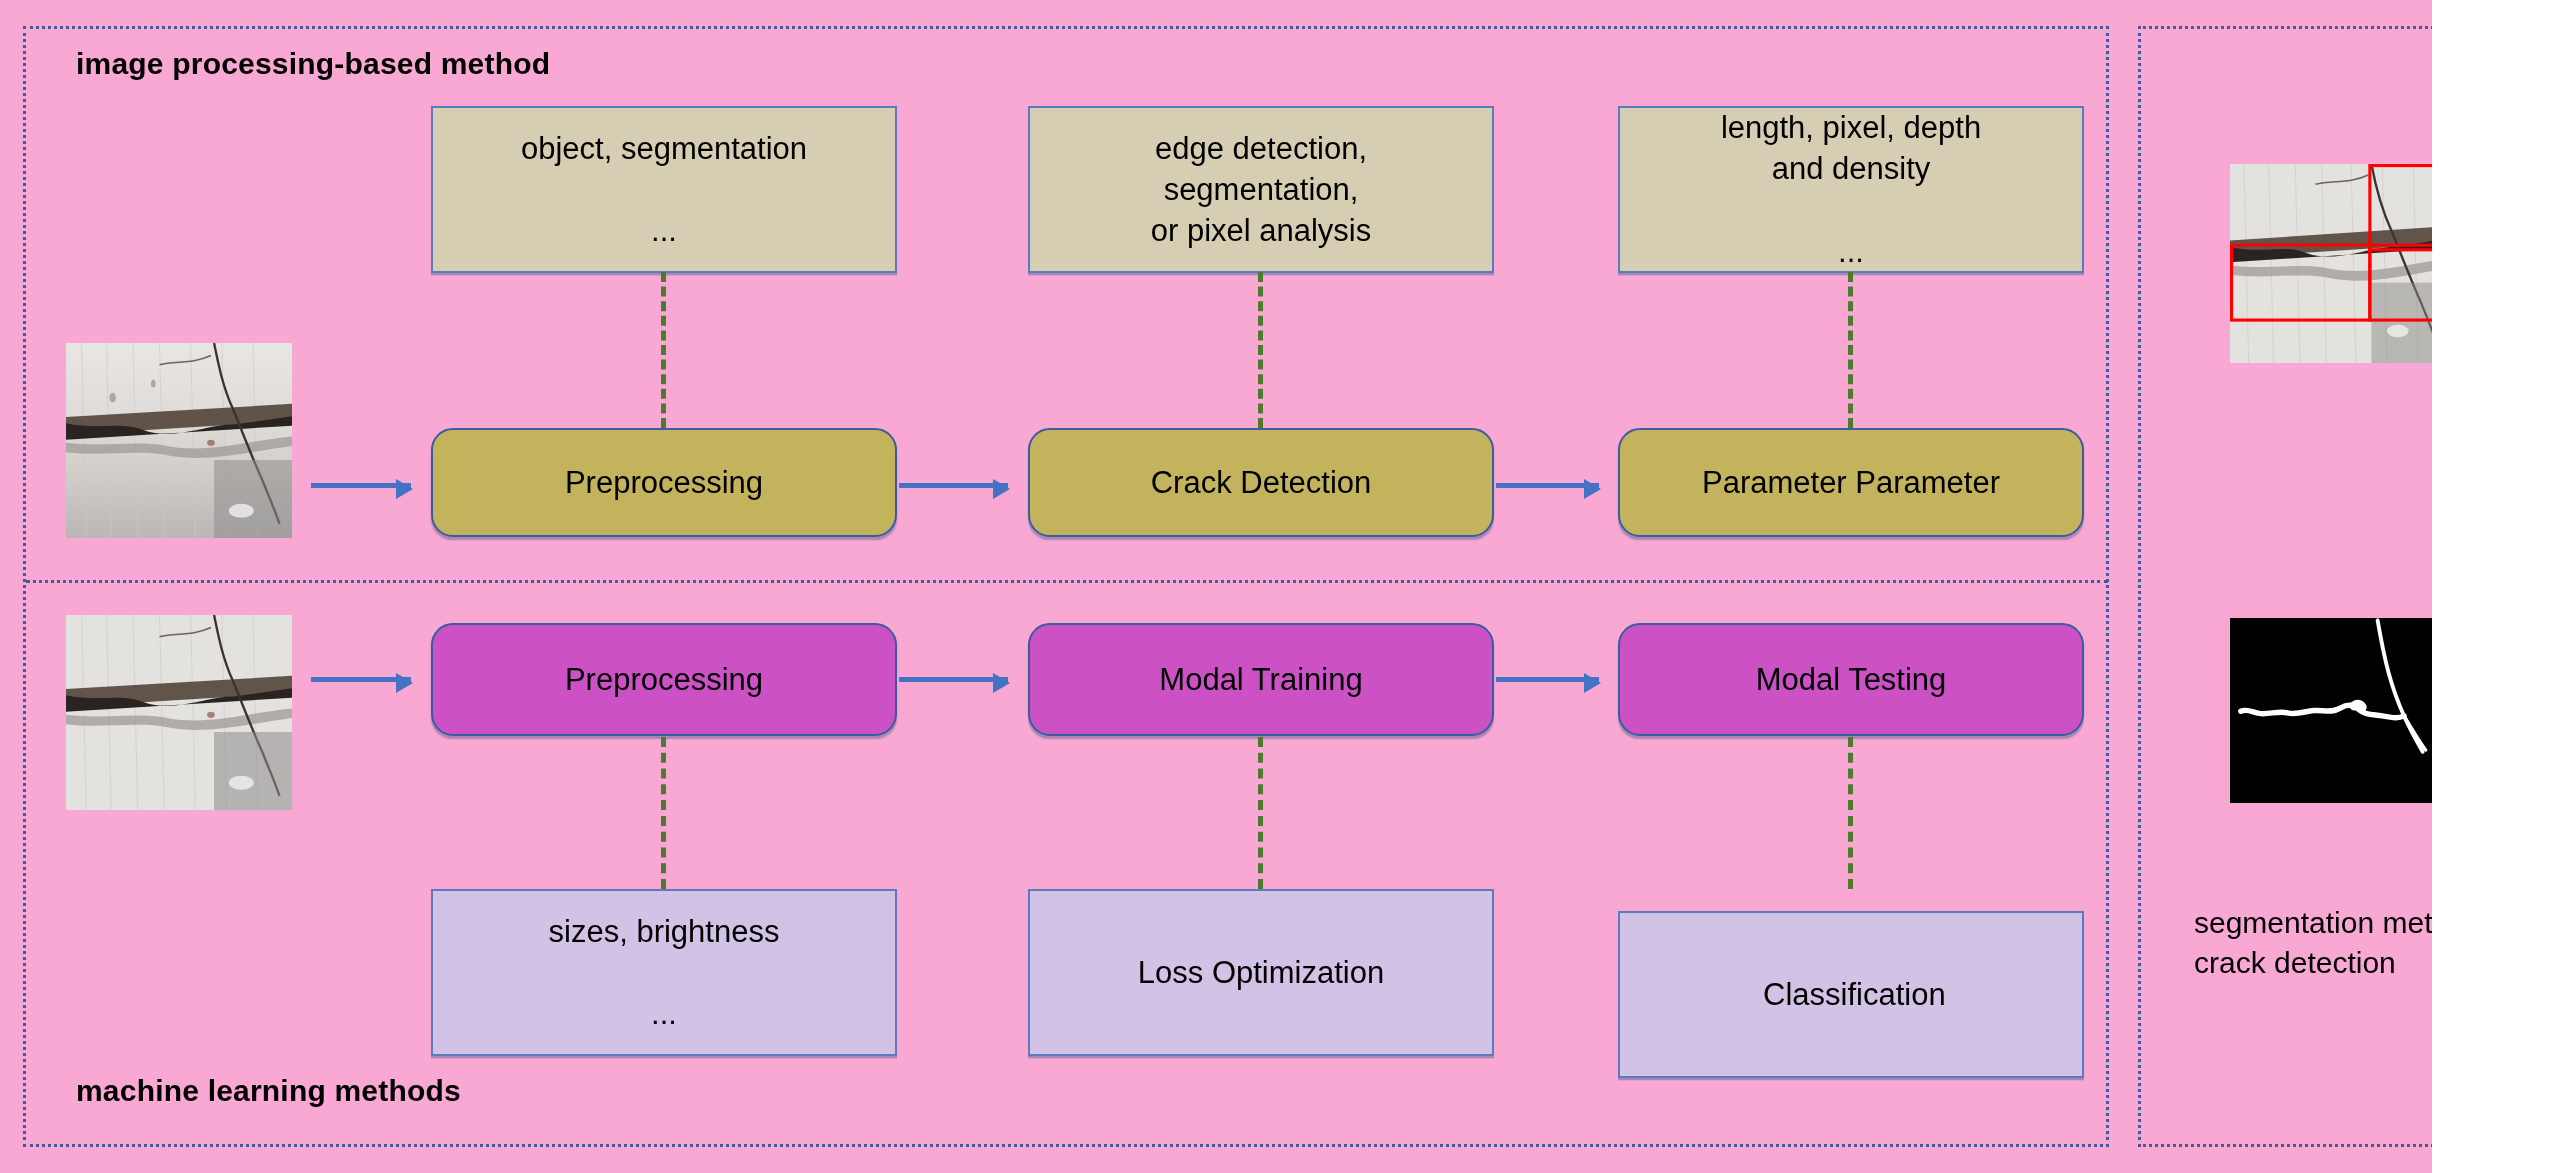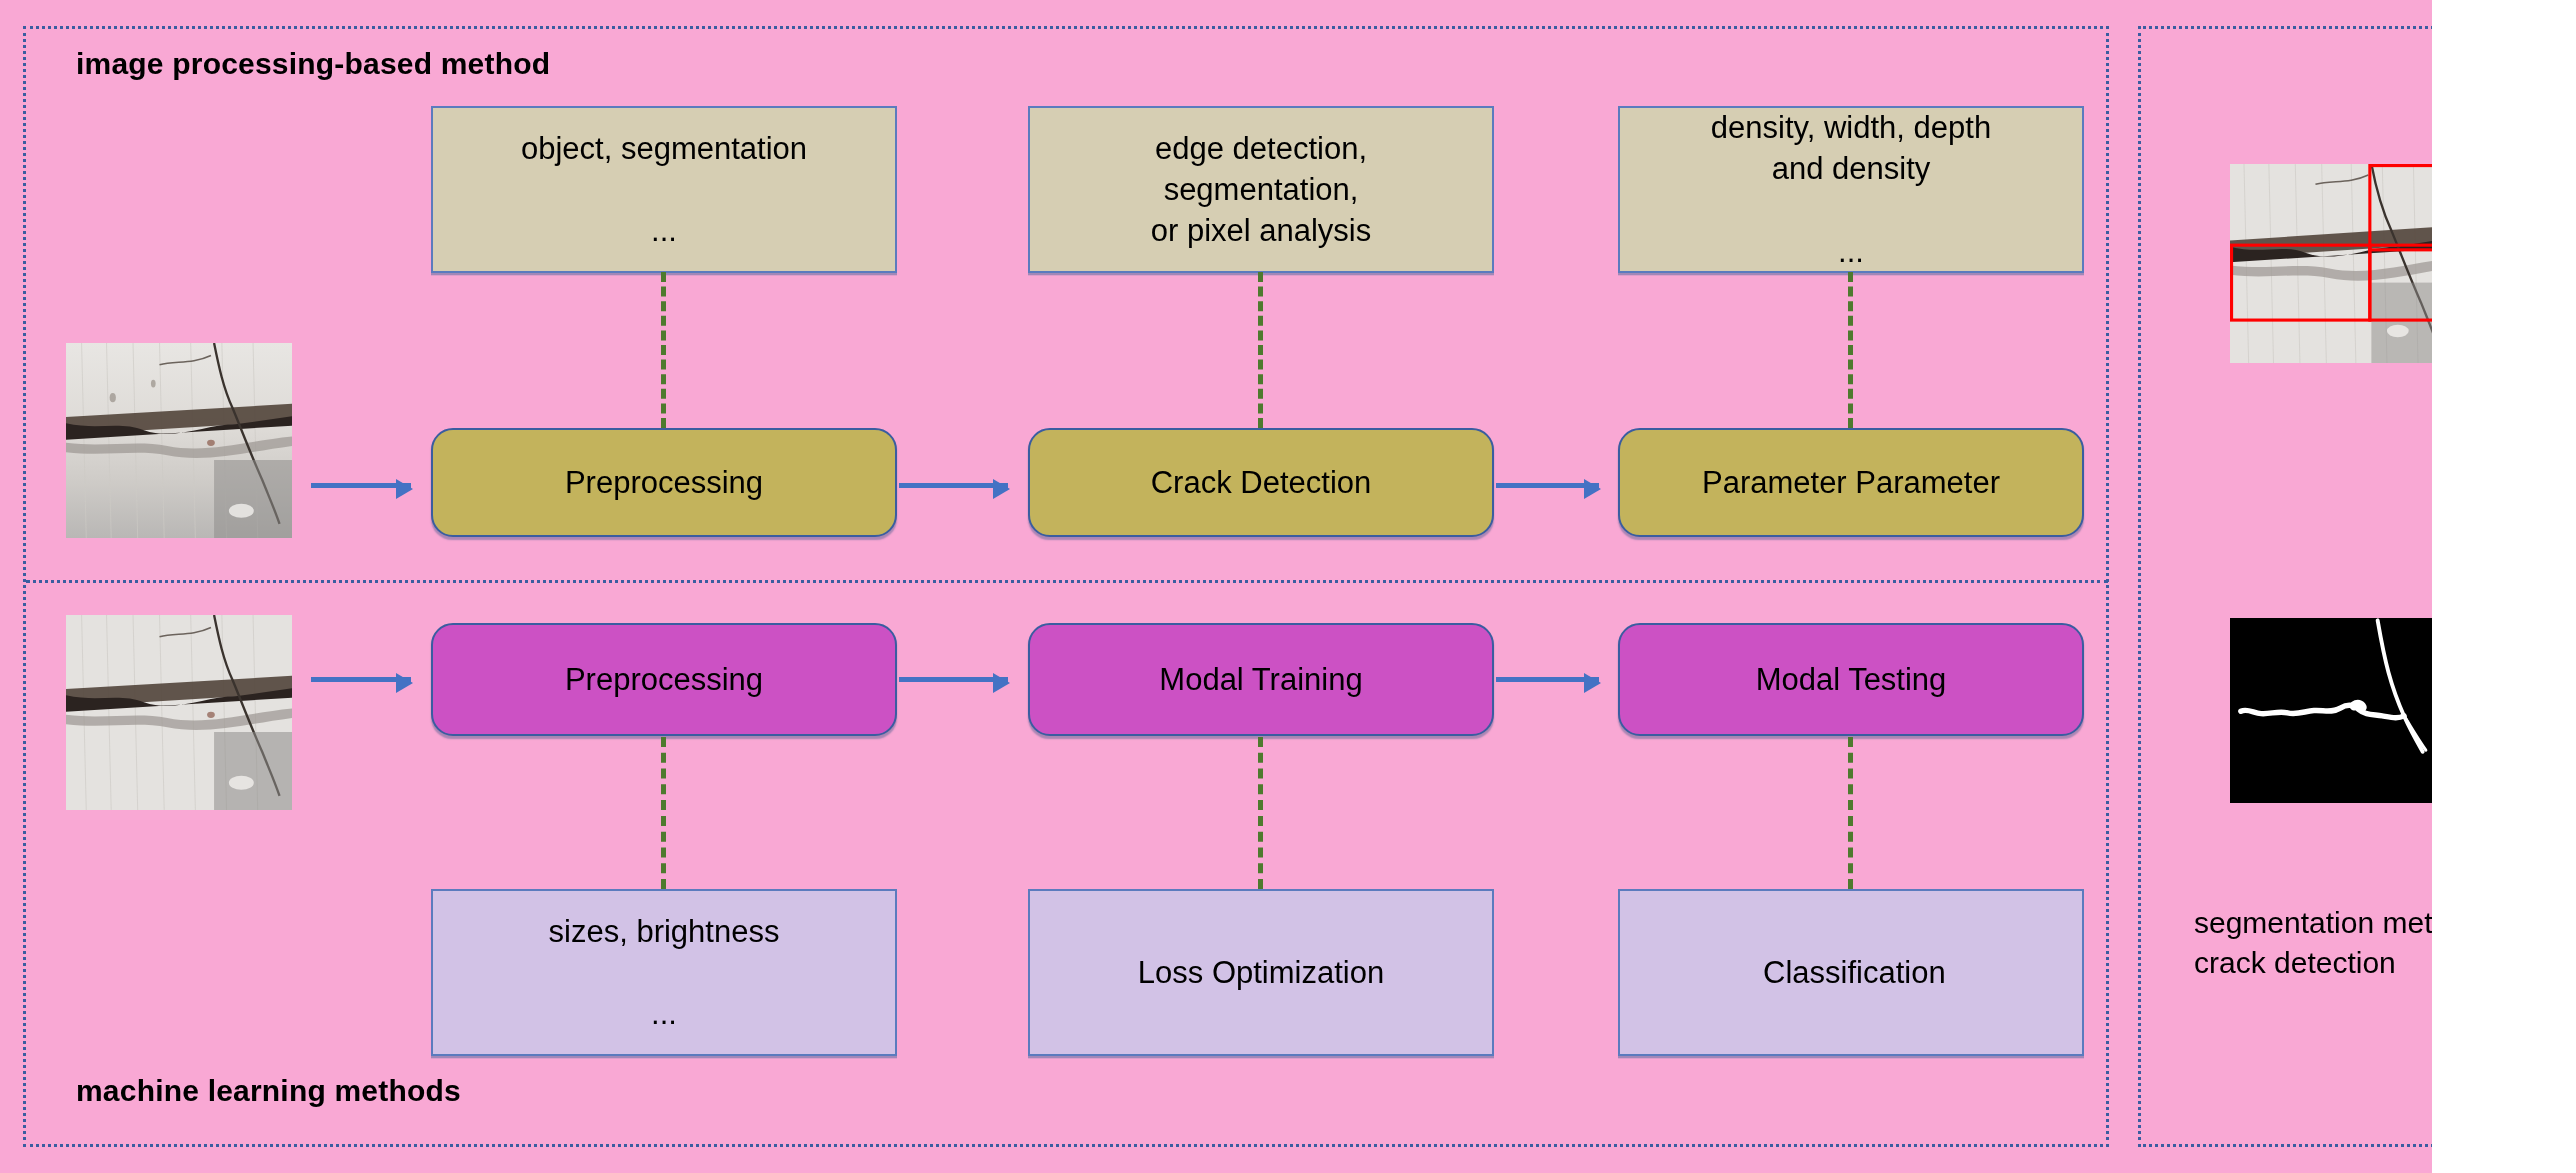--- a/index.html
+++ b/index.html
@@ -132,21 +132,21 @@
 ...</span>
   </div>
 
   <div class="box attr-box attr-tan" style="left:1028px; top:106px; width:466px; height:167px;">
     <span class="txt" style="white-space:pre-line;">edge detection,
 segmentation,
 or pixel analysis</span>
   </div>
 
   <div class="box attr-box attr-tan" style="left:1618px; top:106px; width:466px; height:167px;">
-    <span class="txt" style="white-space:pre-line;">density, width, depth
+    <span class="txt" style="white-space:pre-line;">length, pixel, depth
 and density
 
 ...</span>
   </div>
 
   <div class="vdash" style="left:661px; top:272px; height:156px;"></div>
   <div class="vdash" style="left:1258px; top:272px; height:156px;"></div>
   <div class="vdash" style="left:1848px; top:272px; height:156px;"></div>
 
   <div class="box proc-box proc-olive" style="left:431px; top:428px; width:466px; height:109px;">
@@ -188,21 +188,21 @@
   <div class="box attr-box attr-purple" style="left:431px; top:889px; width:466px; height:167px;">
     <span class="txt" style="white-space:pre-line;">sizes, brightness
 
 ...</span>
   </div>
 
   <div class="box attr-box attr-purple" style="left:1028px; top:889px; width:466px; height:167px;">
     <span class="txt" style="white-space:pre-line;">Loss Optimization</span>
   </div>
 
-  <div class="box attr-box attr-purple" style="left:1618px; top:889px; width:466px; height:167px;padding-left:16px;">
+  <div class="box attr-box attr-purple" style="left:1618px; top:911px; width:466px; height:167px;padding-left:16px;">
     <span class="txt" style="white-space:pre-line;">Classification</span>
   </div>
 
   <div class="photo" style="left:66px; top:343px; width:226px; height:195px;">
     <svg viewBox="0 0 290 250" preserveAspectRatio="none">
       <defs>
         <linearGradient id="wallG" x1="0" y1="0" x2="0" y2="1">
           <stop offset="0%" stop-color="#e8e6e3"></stop>
           <stop offset="45%" stop-color="#dddad6"></stop>
           <stop offset="70%" stop-color="#cfccc8"></stop>

